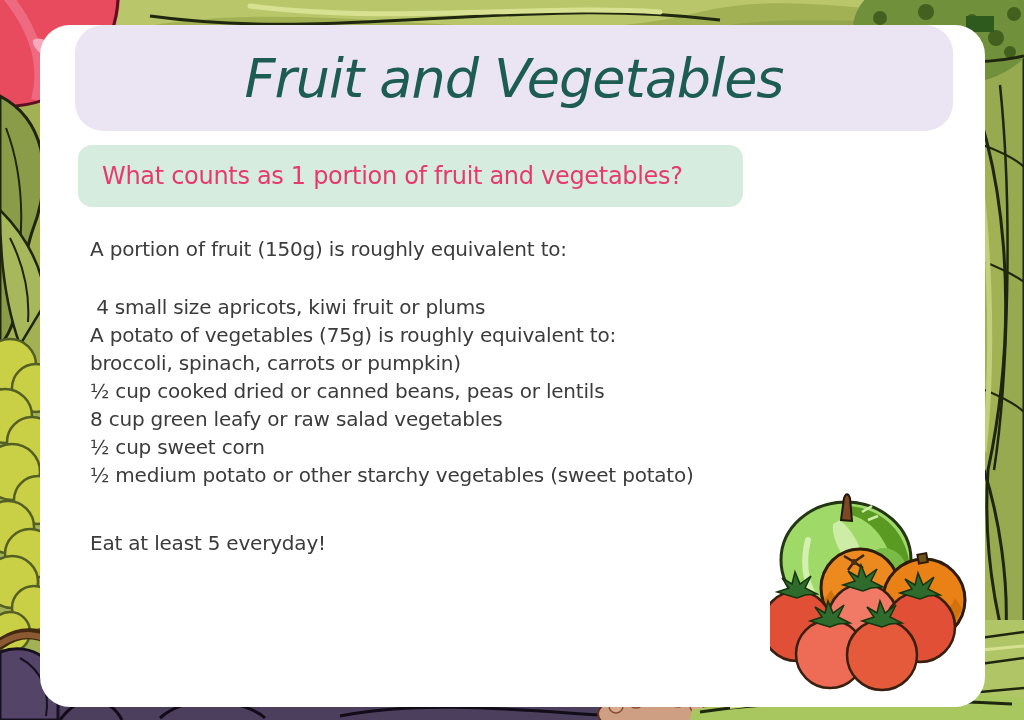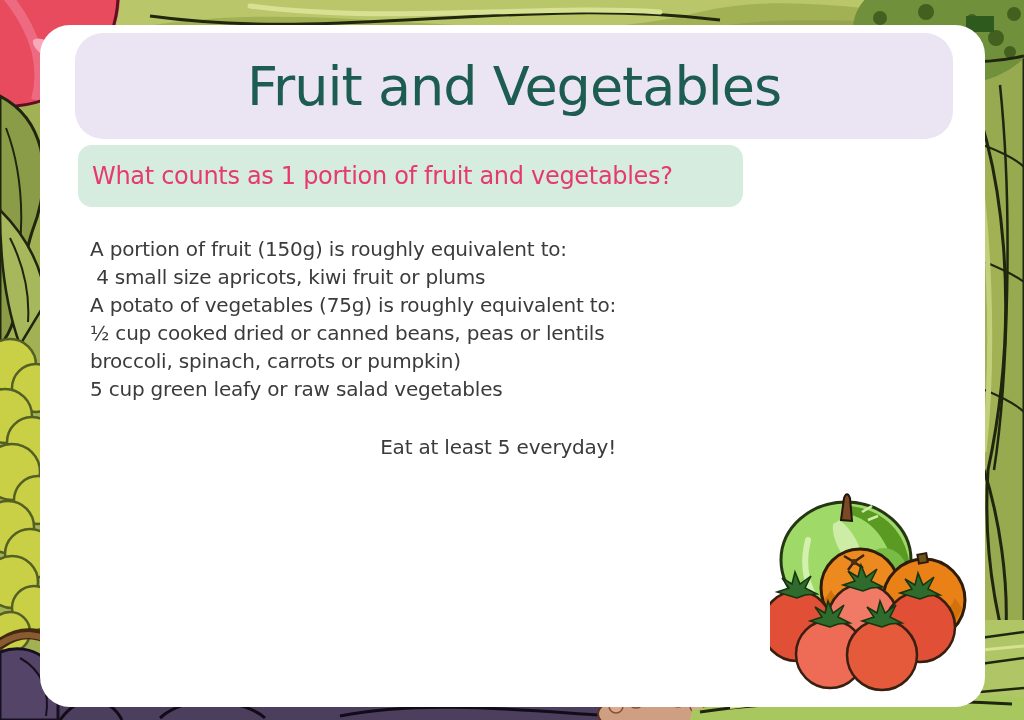--- a/index.html
+++ b/index.html
@@ -6,43 +6,43 @@
   body {
     width:1024px; height:720px; position:relative; overflow:hidden;
     font-family:"DejaVu Sans", sans-serif; background:#a3b155;
   }
   .bg-layer { position:absolute; left:0; top:0; width:1024px; height:720px; }
   .card {
     position:absolute; left:40px; top:25px; width:945px; height:682px;
     background:#ffffff; border-radius:30px;
   }
   .title-box {
-    position:absolute; left:35px; top:8px; width:878px; height:106px;
+    position:absolute; left:35px; top:0; width:878px; height:106px;
     background:#ebe4f2; border-radius:28px;
-    display:flex; align-items:center; justify-content:center;
+    display:flex; align-items:center; justify-content:center;font-style:italic;
   }
   .title-text {
     font-size:54px; letter-spacing:-1px; color:#1d5c51; font-weight:500;
     white-space:nowrap;
   }
   .question-box {
     position:absolute; left:38px; top:120px; width:665px; height:62px;
     background:#d6ecdf; border-radius:14px;
     display:flex; align-items:center;
   }
   .question-text {
-    font-size:24px; color:#e73a6c; padding-left:14px; letter-spacing:-0.3px;
+    font-size:24px; color:#e73a6c; padding-left:24px; letter-spacing:-0.3px;
     white-space:nowrap;
   }
   .card-text { position:absolute; left:50px; top:210px; color:#3b3b3b; }
   .intro-line, .portion-line, .footer-line {
     font-size:20px; line-height:28px; letter-spacing:-0.2px; white-space:pre;
   }
-  .intro-line { }
-  .footer-line { margin-top:30px;text-align:right; }
+  .intro-line { margin-bottom:30px; }
+  .footer-line { margin-top:40px; }
   .fruit-illustration { position:absolute; left:730px; top:453px; width:212px; height:214px; }
 </style>
 </head>
 <body>
 
 <svg class="bg-layer" viewBox="0 0 1024 720" xmlns="http://www.w3.org/2000/svg" aria-hidden="true">
   <rect width="1024" height="720" fill="#a3b155"></rect>
 
   <path d="M110,34 C300,-14 520,58 700,12 C810,-14 910,28 1024,6 L1024,0 L110,0 Z" fill="#b9c76a"></path>
   <path d="M0,44 C200,62 430,12 640,32 C820,48 930,8 1024,30" fill="none" stroke="#20270f" stroke-width="4"></path>
@@ -144,23 +144,25 @@
   </div>
 
   <div class="question-box">
     <span class="question-text">What counts as 1 portion of fruit and vegetables?</span>
   </div>
 
   <div class="card-text">
     <div class="intro-line">A portion of fruit (150g) is roughly equivalent to:</div>
     <div class="portion-line"> 4 small size apricots, kiwi fruit or plums</div>
     <div class="portion-line">A potato of vegetables (75g) is roughly equivalent to:</div>
+    <div class="portion-line">broccoli, spinach, carrots or pumpkin)</div>
     <div class="portion-line">½ cup cooked dried or canned beans, peas or lentils</div>
-    <div class="portion-line">broccoli, spinach, carrots or pumpkin)</div>
-    <div class="portion-line">5 cup green leafy or raw salad vegetables</div>
+    <div class="portion-line">8 cup green leafy or raw salad vegetables</div>
+    <div class="portion-line">½ cup sweet corn</div>
+    <div class="portion-line">½ medium potato or other starchy vegetables (sweet potato)</div>
     <div class="footer-line">Eat at least 5 everyday!</div>
   </div>
 
   <svg class="fruit-illustration" viewBox="0 0 212 214" xmlns="http://www.w3.org/2000/svg" aria-hidden="true">
 
     <g>
       <ellipse cx="76" cy="82" rx="65" ry="58" fill="#9fd968" stroke="#243613" stroke-width="3"></ellipse>
       <path d="M80,28 C116,32 136,56 140,88 L126,96 C118,62 103,42 78,36 Z" fill="#5b9a22"></path>
       <ellipse cx="114" cy="98" rx="24" ry="28" fill="#78bb45"></ellipse>
       <path d="M70,42 C86,56 96,76 91,96 C75,86 61,62 63,46 Z" fill="#cdeda6"></path>

